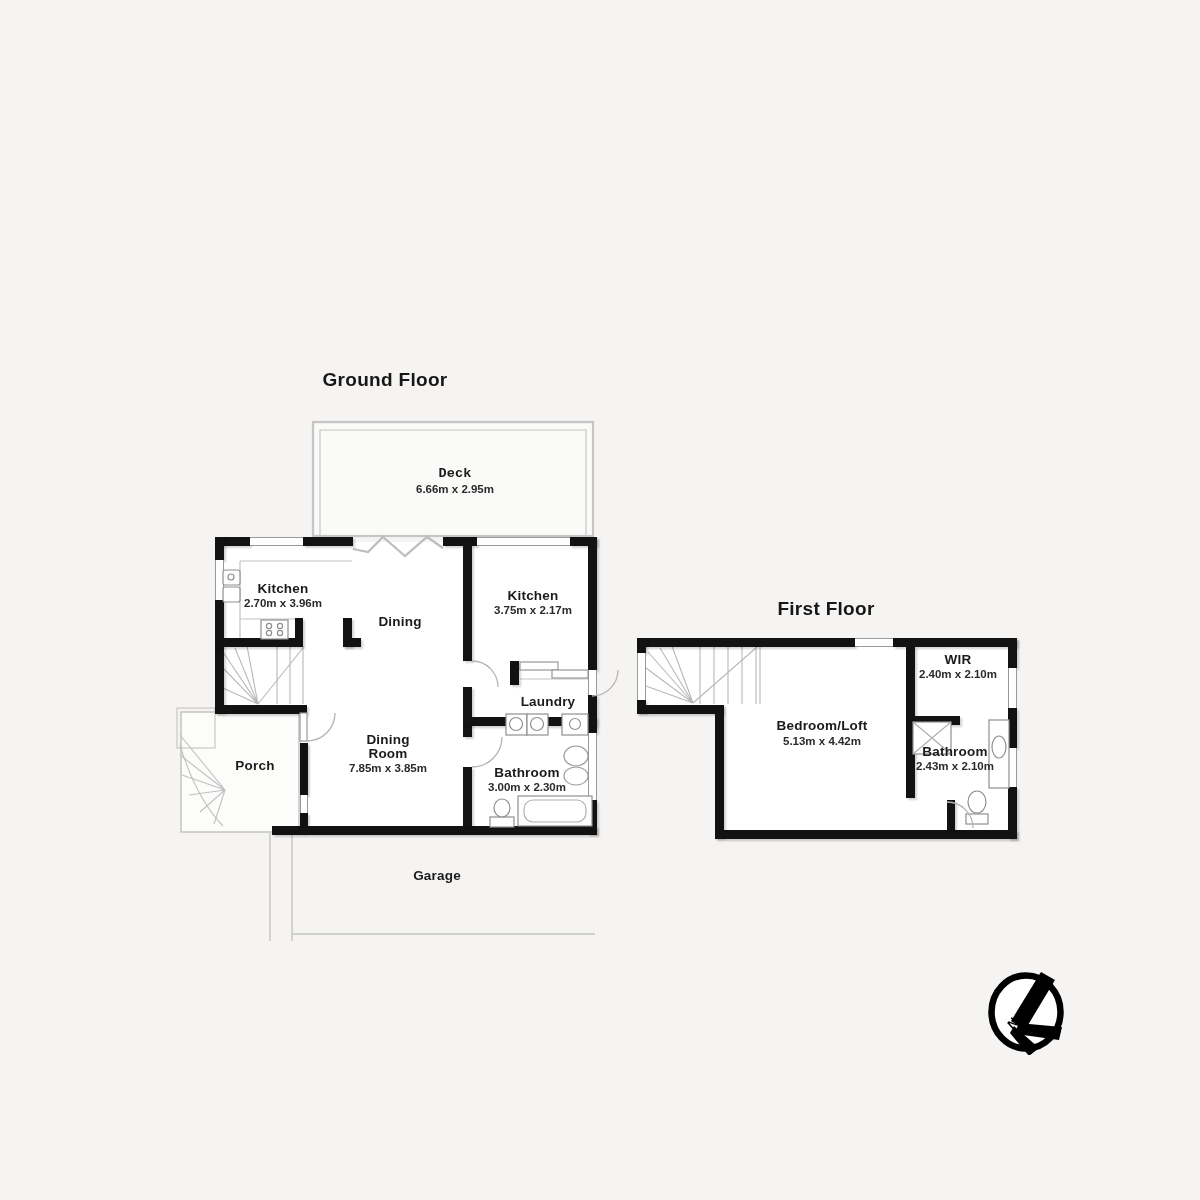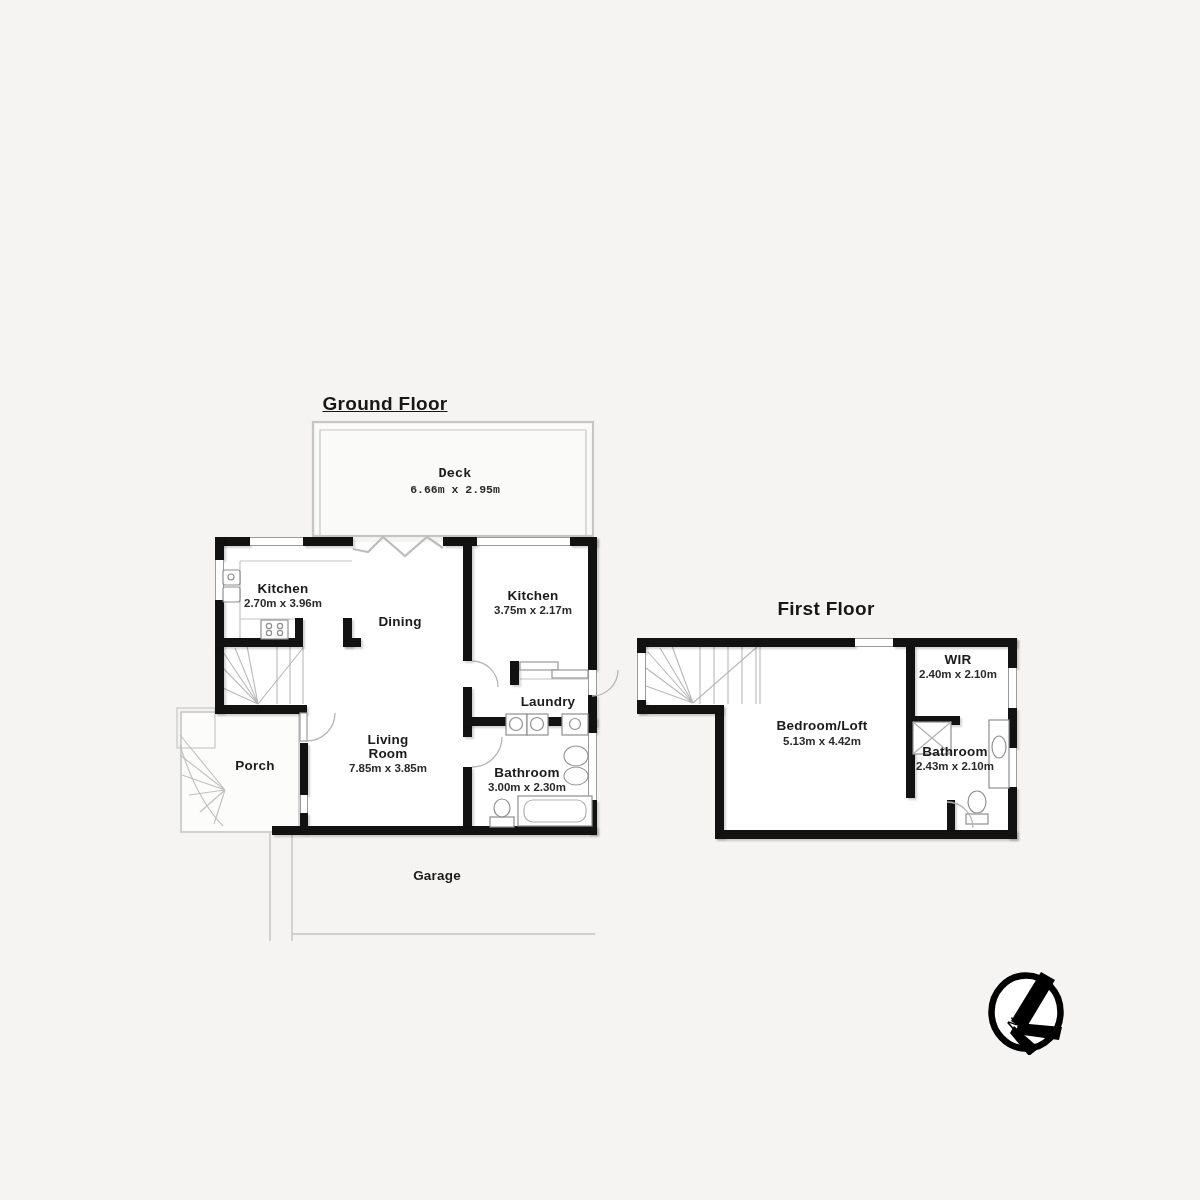--- a/index.html
+++ b/index.html
@@ -182,36 +182,36 @@
     </g>
 
     <g stroke="#8f8f8f" fill="#ffffff" stroke-width="1.2">
       <rect x="966" y="814" width="22" height="10"></rect>
       <ellipse cx="977" cy="802" rx="9" ry="11"></ellipse>
     </g>
 
     <path d="M947,802 A26,26 0 0 1 973,828" stroke="#b5b5b5" stroke-width="1.3" fill="none"></path>
   </svg>
 
-  <div class="title" style="left:265px;top:394px;width:240px;text-decoration:underline;">Ground Floor</div>
+  <div class="title" style="left:265px;top:370px;width:240px;">Ground Floor</div>
 
   <div class="lbl" style="left:385px;top:467px;width:140px;font-family:Liberation Mono, monospace;">Deck</div>
-  <div class="dim" style="left:385px;top:483px;width:140px;font-family:Liberation Mono, monospace;">6.66m x 2.95m</div>
+  <div class="dim" style="left:385px;top:483px;width:140px;">6.66m x 2.95m</div>
 
   <div class="lbl" style="left:213px;top:582px;width:140px;">Kitchen</div>
   <div class="dim" style="left:213px;top:597px;width:140px;">2.70m x 3.96m</div>
 
   <div class="lbl" style="left:340px;top:615px;width:120px;">Dining</div>
 
   <div class="lbl" style="left:463px;top:589px;width:140px;">Kitchen</div>
   <div class="dim" style="left:463px;top:604px;width:140px;">3.75m x 2.17m</div>
 
   <div class="lbl" style="left:488px;top:695px;width:120px;">Laundry</div>
 
-  <div class="lbl" style="left:348px;top:733px;width:80px;">Living Room</div>
+  <div class="lbl" style="left:348px;top:733px;width:80px;">Dining Room</div>
   <div class="dim" style="left:328px;top:762px;width:120px;">7.85m x 3.85m</div>
 
   <div class="lbl" style="left:195px;top:759px;width:120px;">Porch</div>
 
   <div class="lbl" style="left:457px;top:766px;width:140px;">Bathroom</div>
   <div class="dim" style="left:457px;top:781px;width:140px;">3.00m x 2.30m</div>
 
   <div class="lbl" style="left:377px;top:869px;width:120px;">Garage</div>
 
   <div class="title" style="left:736px;top:599px;width:180px;">First Floor</div>

